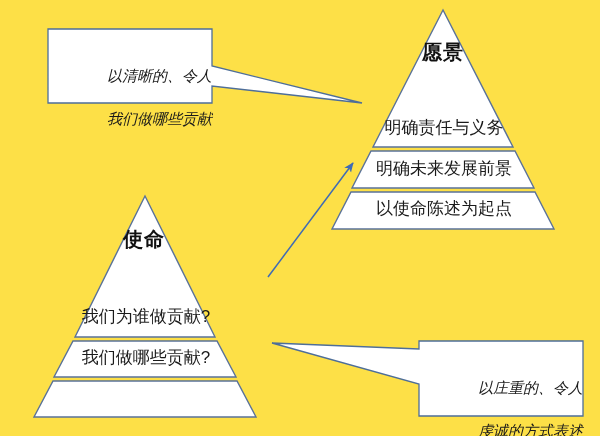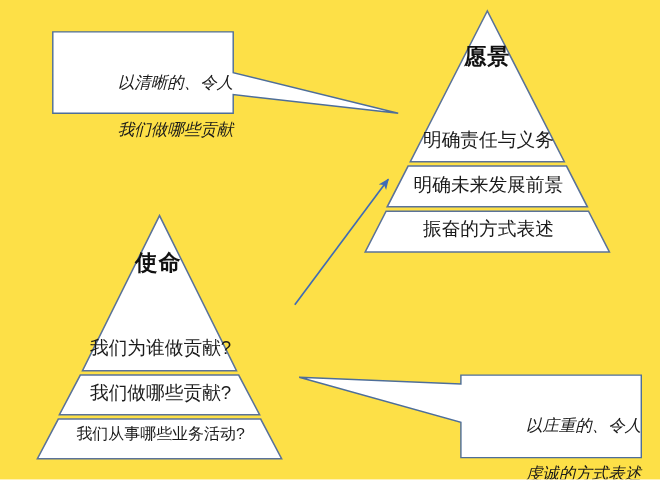--- a/index.html
+++ b/index.html
@@ -111,29 +111,28 @@
     </g>
 
   </svg>
 
   <div class="lbl pyr-title center" style="left:443px; top:42px;">愿景</div>
 
   <div class="lbl pyr-row center" style="left:444px; top:119px;">明确责任与义务</div>
 
   <div class="lbl pyr-row center" style="left:444px; top:160px;">明确未来发展前景</div>
 
-  <div class="lbl pyr-row center" style="left:444px; top:200px;">振奋的方式表述</div>
+  <div class="lbl pyr-row center" style="left:444px; top:200px;">以使命陈述为起点</div>
 
   <div class="lbl pyr-title center" style="left:144px; top:229px;">使命</div>
 
   <div class="lbl pyr-row center" style="left:146px; top:308px;text-align:right;">我们为谁做贡献?</div>
 
   <div class="lbl pyr-row center" style="left:146px; top:349px;">我们做哪些贡献?</div>
 
-  <div class="lbl pyr-row pyr-row-small center" style="left:146px; top:388px;">我们从事哪些业务活动?</div>
 
   <div class="callout-text" style="left:62px; top:43px; width:150px;">
     <div>以清晰的、令人</div>
     <div>我们做哪些贡献</div>
   </div>
 
   <div class="callout-text" style="left:433px; top:355px; width:150px;">
     <div>以庄重的、令人</div>
     <div>虔诚的方式表述</div>
   </div>

